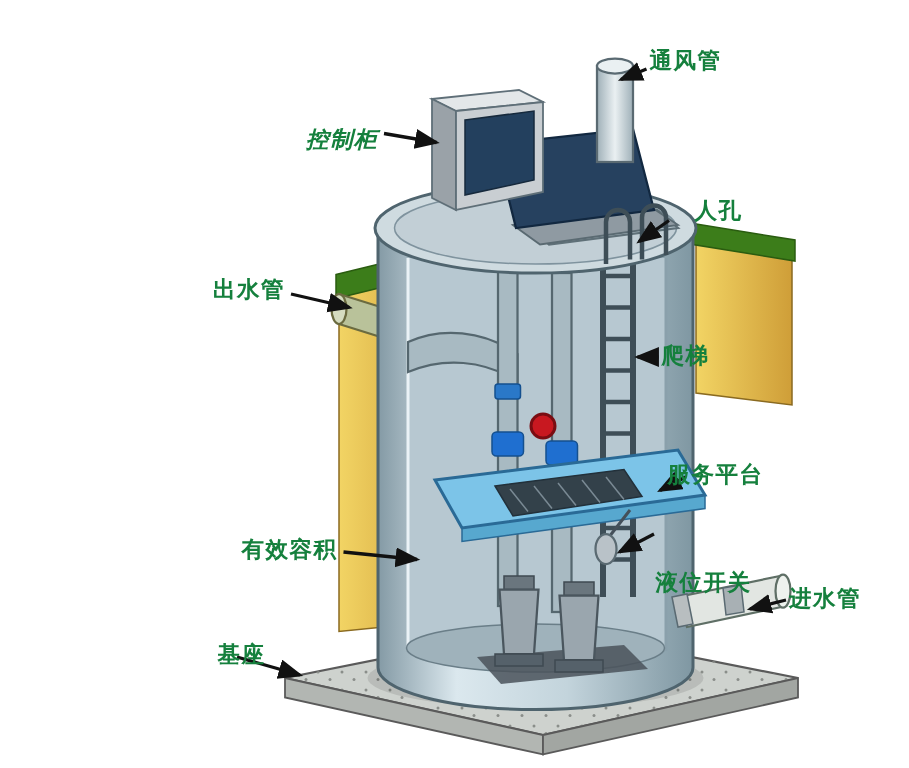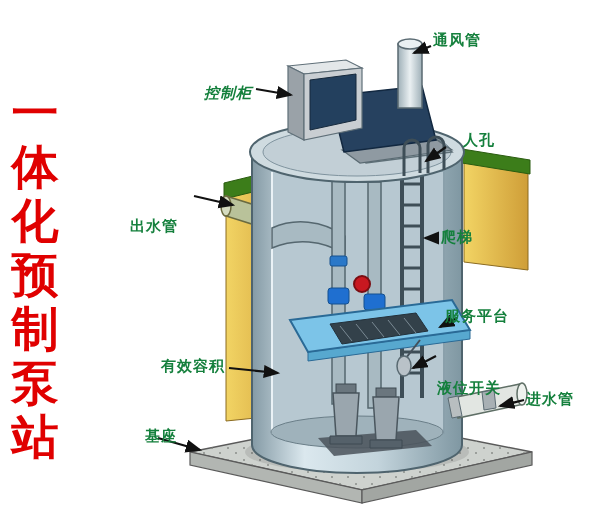--- a/index.html
+++ b/index.html
@@ -179,26 +179,25 @@
       <line x1="194" y1="196" x2="233" y2="205" marker-end="url(#ah)"></line>
       <line x1="439" y1="238" x2="425" y2="238" marker-end="url(#ah)"></line>
       <line x1="457" y1="318" x2="440" y2="327" marker-end="url(#ah)"></line>
       <line x1="436" y1="356" x2="413" y2="368" marker-end="url(#ah)"></line>
       <line x1="524" y1="400" x2="500" y2="406" marker-end="url(#ah)"></line>
       <line x1="229" y1="368" x2="278" y2="373" marker-end="url(#ah)"></line>
       <line x1="158" y1="438" x2="200" y2="450" marker-end="url(#ah)"></line>
     </g>
   </svg>
 
-  <div class="vertical-title">一体化预制泵站</div>
 
   <div class="label" style="left:433px;top:31px;">通风管</div>
   <div class="label" style="left:204px;top:84px;font-style:italic;">控制柜</div>
   <div class="label" style="left:447px;top:131px;margin-left:16px;">人孔</div>
-  <div class="label" style="left:130px;top:184px;margin-top:33px;">出水管</div>
+  <div class="label" style="left:142px;top:184px;">出水管</div>
   <div class="label" style="left:441px;top:228px;">爬梯</div>
   <div class="label" style="left:445px;top:307px;">服务平台</div>
   <div class="label" style="left:437px;top:343px;margin-top:36px;">液位开关</div>
   <div class="label" style="left:526px;top:390px;">进水管</div>
   <div class="label" style="left:161px;top:357px;">有效容积</div>
   <div class="label" style="left:121px;top:427px;margin-left:24px;">基座</div>
 
 </div>
 
 </body></html>

